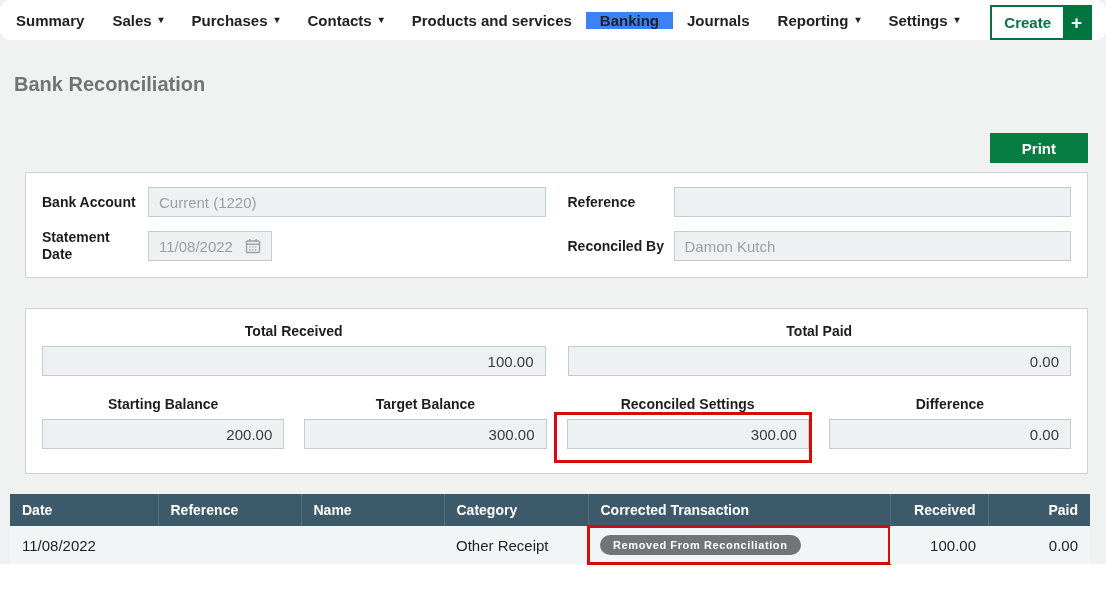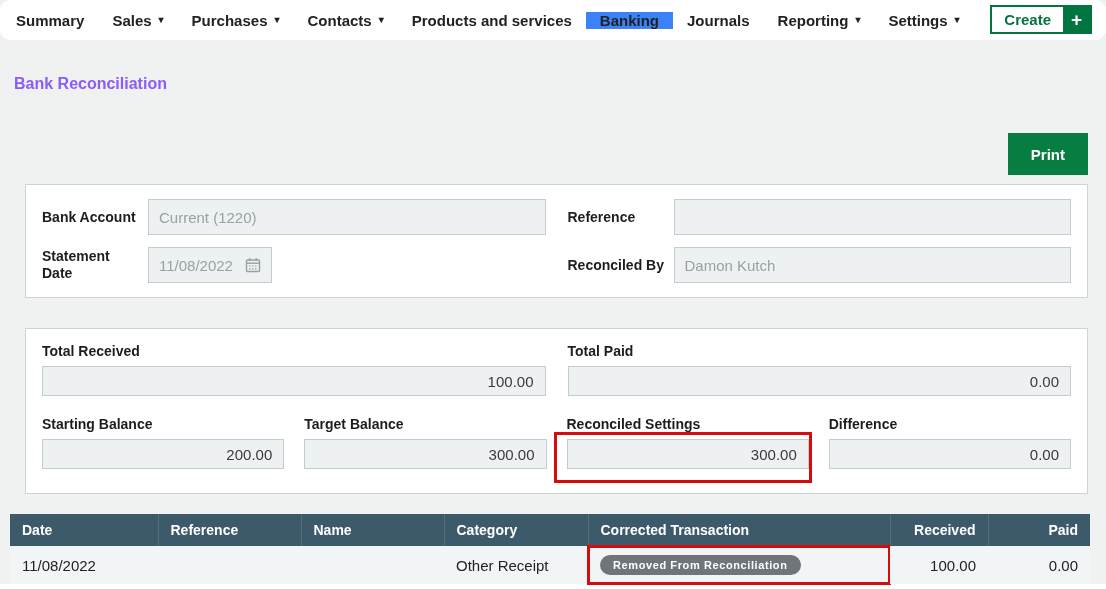--- a/index.html
+++ b/index.html
@@ -29,69 +29,69 @@
     background:#ffffff;height:40px;flex:0 0 40px;
     display:flex;align-items:center;padding-left:2px;position:relative;border-radius:11px;
   }
   .nav-item{
     display:flex;align-items:center;padding:0 14px;
     font-size:15px;font-weight:700;color:#222;cursor:pointer;white-space:nowrap;
   }
   .nav-item.active{background:#3b82f6;}
   .caret{font-size:10px;margin-left:7px;color:#222;line-height:1;}
   .create-btn{
-    position:absolute;right:14px;top:5px;height:29px;
+    position:absolute;right:14px;top:5px;height:35px;
     display:flex;align-items:stretch;
     border:2px solid var(--accent-green);background:#fff;cursor:pointer;
   }
   .create-btn .create-label{
     display:flex;align-items:center;padding:0 12px;
     color:var(--accent-green);font-size:15px;font-weight:700;
   }
   .create-btn .create-plus{
     width:27px;background:var(--accent-green);color:#fff;
     display:flex;align-items:center;justify-content:center;
     font-size:19px;font-weight:700;line-height:1;
   }
   
   h1.page-title{
-    margin:30px 0 0 14px;font-size:16px;line-height:28px;font-weight:700;color:#8b5cf6;
+    margin:30px 0 0 14px;font-size:20px;line-height:28px;font-weight:700;color:#737373;
   }
   .print-row{margin:35px 18px 9px 14px;display:flex;justify-content:flex-end;}
   .print-btn{
     background:var(--print-green);color:#fff;border:none;
     font-family:"Liberation Sans",sans-serif;
-    font-size:15px;font-weight:700;height:42px;padding:0 23px;cursor:pointer;
+    font-size:15px;font-weight:700;height:30px;padding:0 32px;cursor:pointer;
   }
   
   .panel{
     background:#fff;border:1px solid var(--panel-border);
     margin:0 18px 0 25px;padding:14px 16px;
   }
   .panel.totals{margin-top:30px;padding-bottom:24px;}
   
   .form-grid{display:grid;grid-template-columns:1fr 1fr;column-gap:22px;row-gap:12px;}
   .form-row{display:flex;align-items:center;}
   .form-label{
     flex:0 0 106px;font-size:14px;font-weight:700;color:#1d1d1d;line-height:17px;padding-right:8px;
   }
   .input-like,input.field-input{
     background:var(--input-bg);border:1px solid var(--input-border);
-    height:36px;font-family:"Liberation Sans",sans-serif;
+    height:30px;font-family:"Liberation Sans",sans-serif;
     font-size:15px;color:var(--text-muted);padding:0 10px;
     display:flex;align-items:center;
   }
   input.field-input{width:100%;outline:none;}
   .date-field{width:124px;justify-content:space-between;gap:8px;}
   .date-field .date-text{white-space:nowrap;}
   
   .totals-row-2{display:grid;grid-template-columns:1fr 1fr;column-gap:22px;margin-bottom:20px;}
   .totals-row-4{display:grid;grid-template-columns:1fr 1fr 1fr 1fr;column-gap:20px;}
   .total-cell{position:relative;}
-  .total-label{font-size:14px;font-weight:700;margin-bottom:6px;line-height:17px;}
+  .total-label{font-size:14px;font-weight:700;margin-bottom:6px;line-height:17px;text-align:center;}
   .total-value{
     background:var(--input-bg);border:1px solid var(--input-border);height:30px;
     display:flex;align-items:center;justify-content:flex-end;
     padding:0 11px;font-size:15px;color:#3a3a3a;
   }
   .highlight-box-balance{
     position:absolute;left:-13px;right:-3px;top:16px;bottom:-14px;
     border:3px solid var(--annotation-red);pointer-events:none;
   }
   

